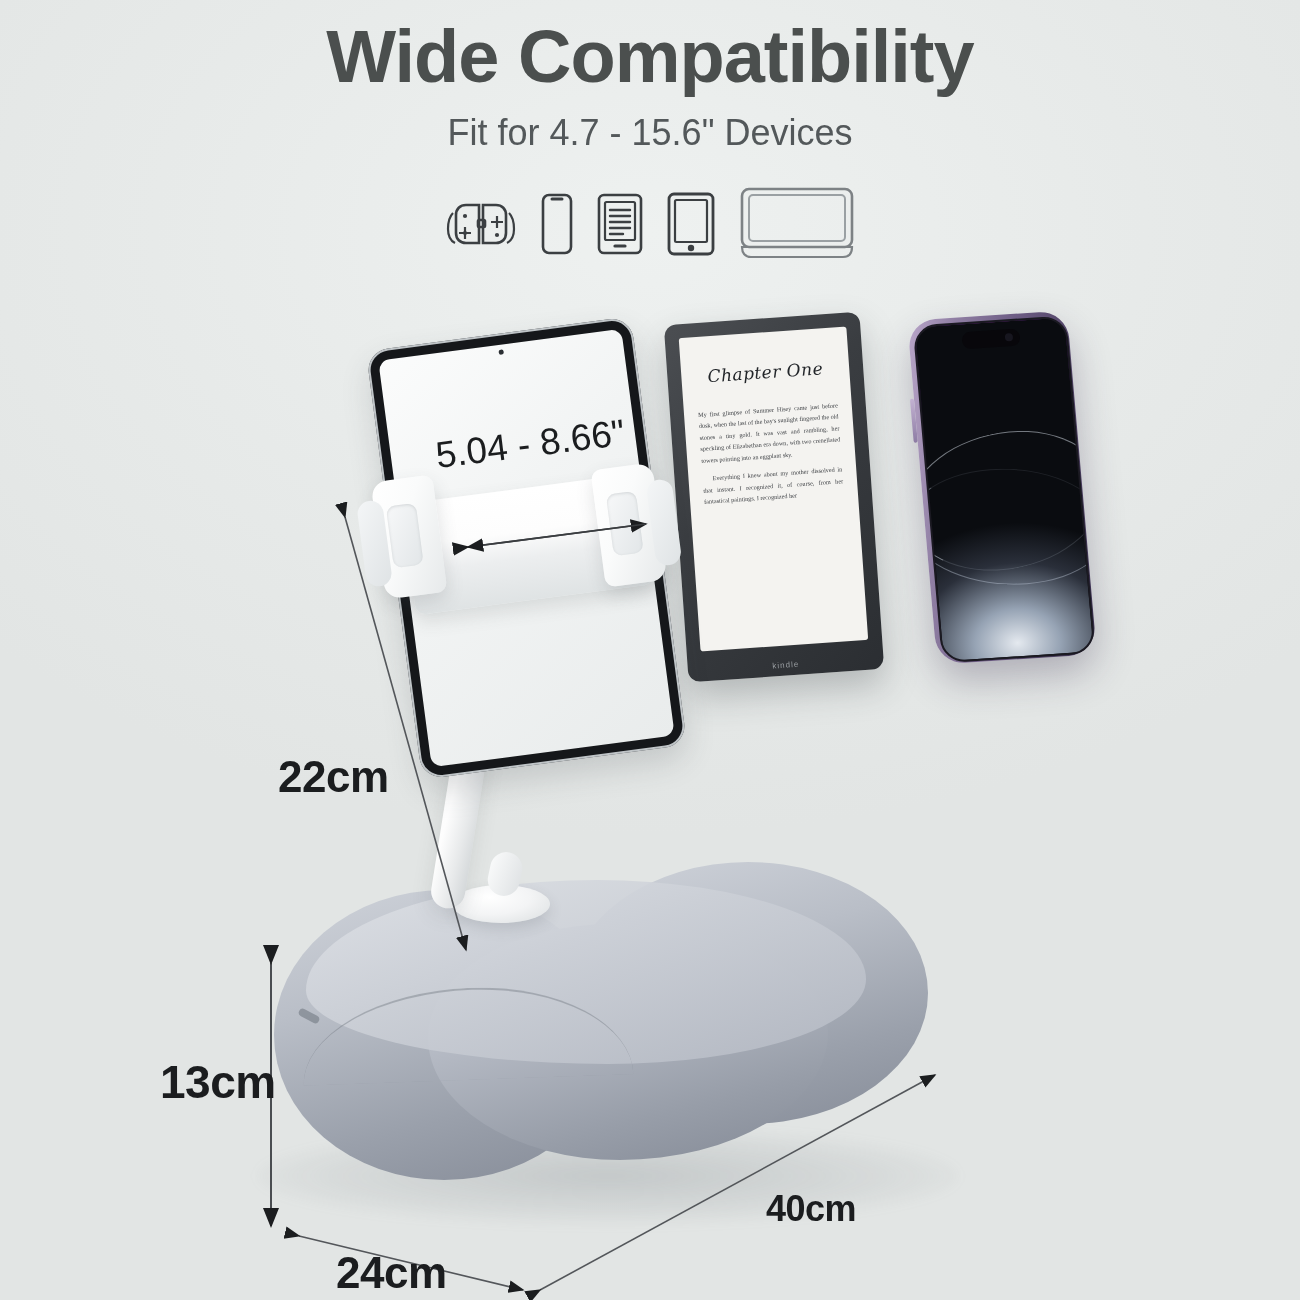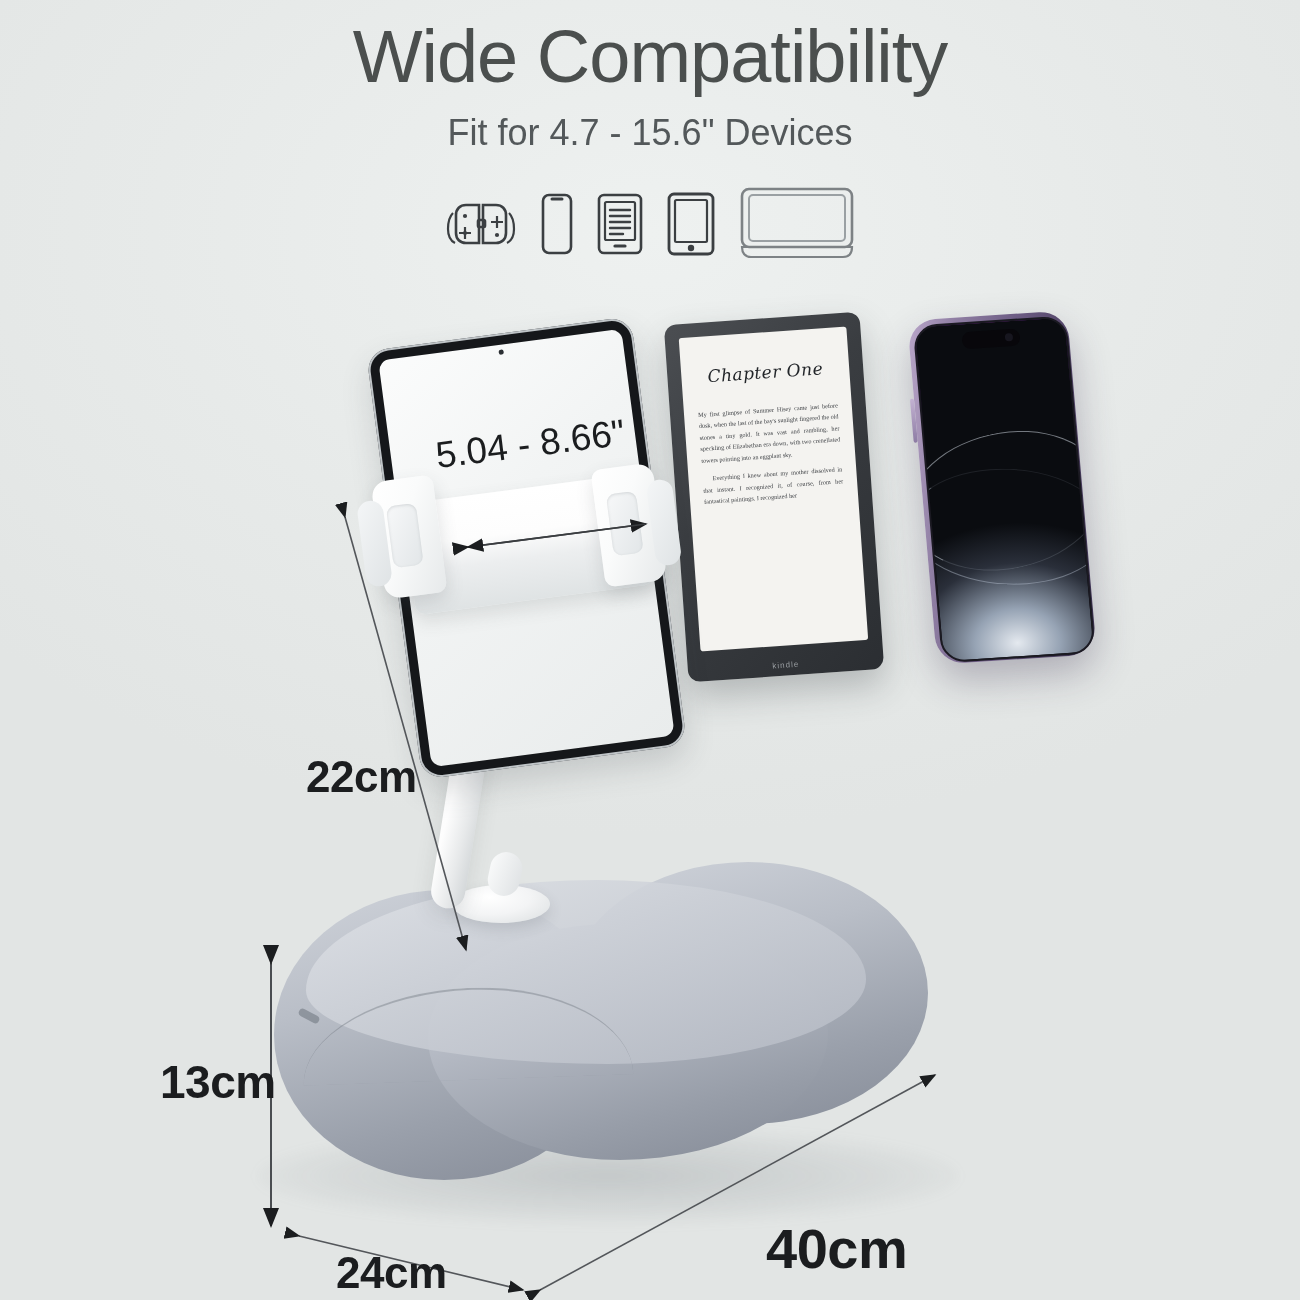--- a/index.html
+++ b/index.html
@@ -13,21 +13,21 @@
     position:relative;width:1300px;height:1300px;
     background:
       radial-gradient(ellipse 900px 600px at 50% 18%, #eef1f0 0%, #e7eae9 55%, #e2e5e4 100%),
       linear-gradient(160deg,#eceeed 0%,#e6e9e8 45%,#dee2e1 100%);
     overflow:hidden;
   }
 
   
   .title{
     position:absolute;left:0;right:0;top:18px;text-align:center;
-    font-size:74px;font-weight:normal;color:#4b4f4e;letter-spacing:-1px;
+    font-size:74px;font-weight:bold;color:#4b4f4e;letter-spacing:-1px;
     line-height:1.05;
   }
   .subtitle{
     position:absolute;left:0;right:0;top:112px;text-align:center;
     font-size:36px;font-weight:400;color:#53585a;letter-spacing:0px;
   }
 
   
   .iconrow{
     position:absolute;top:186px;left:0;right:0;
@@ -212,24 +212,24 @@
   }
   .pillow-shadow{
     position:absolute;left:258px;top:1128px;width:700px;height:96px;
     border-radius:50%;
     background:radial-gradient(ellipse at 50% 50%, rgba(110,118,124,.26) 0%, rgba(120,128,134,.10) 55%, rgba(0,0,0,0) 78%);
     filter:blur(6px);
   }
 
   
   .annot{position:absolute;font-weight:bold;color:#1b1d1f;}
-  .a-22{left:278px;top:752px;font-size:44px;letter-spacing:-0.5px;margin-left:28px;}
+  .a-22{left:278px;top:752px;font-size:44px;letter-spacing:-0.5px;}
   .a-13{left:160px;top:1055px;font-size:46px;letter-spacing:-0.5px;}
   .a-24{left:336px;top:1248px;font-size:44px;letter-spacing:-0.5px;}
-  .a-40{left:766px;top:1216px;font-size:56px;letter-spacing:-0.5px;}
+  .a-40{left:766px;top:1188px;font-size:36px;letter-spacing:-0.5px;}
   .a-clamp{
     left:436px;top:435px;font-size:37px;font-weight:400;color:#1b1d1f;
     transform:rotate(-7deg);transform-origin:left center;
   }
   svg.arrows{position:absolute;left:0;top:0;width:1300px;height:1300px;pointer-events:none;}
 </style>
 </head>
 <body>
 
 <div id="stage">

